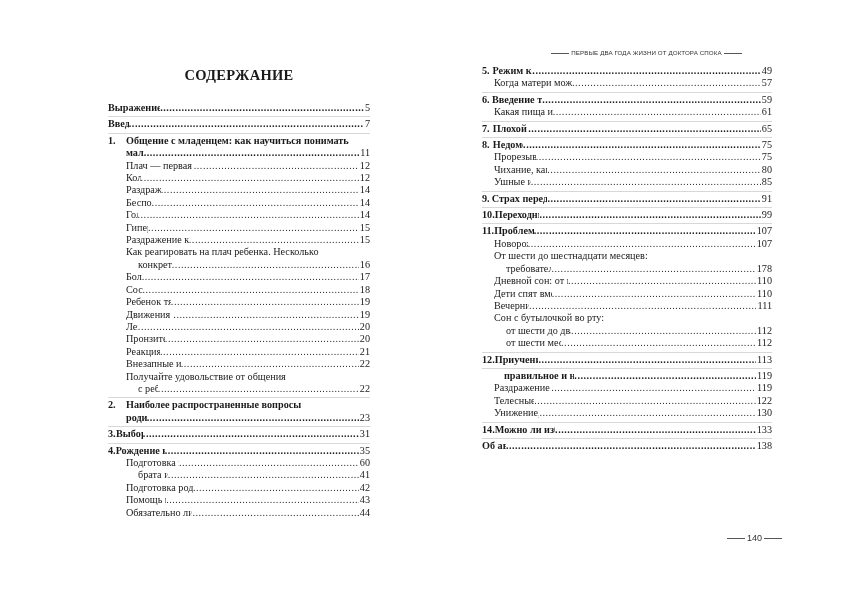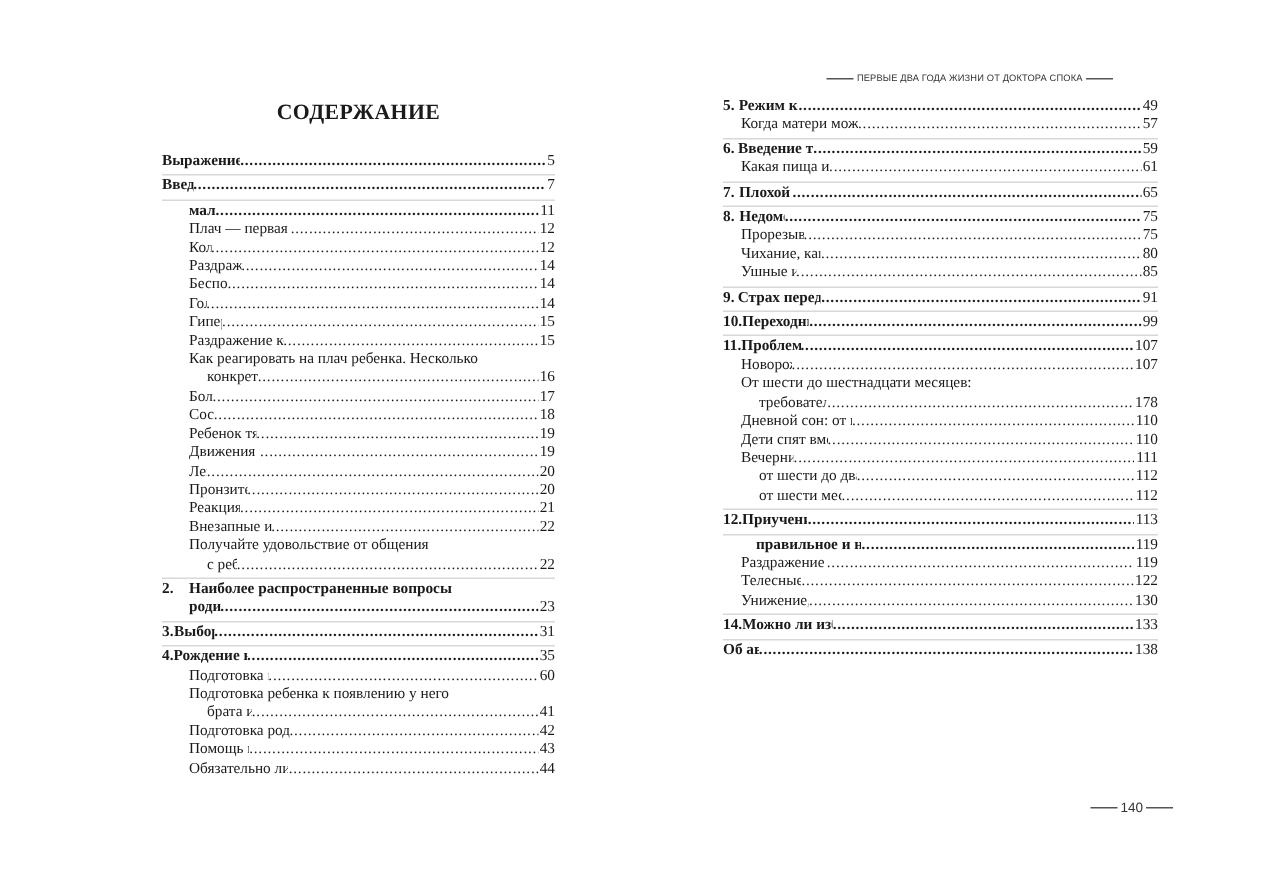--- a/index.html
+++ b/index.html
@@ -70,20 +70,21 @@
     </div>
     <div class="sec">
       <div class="row bold">
           <span class="text">Введение</span>
           <span class="leader"></span>
           <span class="pg">7</span>
         </div>
     </div>
 
     <div class="sec indent-top">
+      <div class="line1 bold"><span class="numcol">1.</span><span>Общение с младенцем: как научиться понимать</span></div>
       <div class="row bold">
           <span class="text">малыша</span>
           <span class="leader"></span>
           <span class="pg">11</span>
         </div>
       <div class="row">
           <span class="text">Плач — первая форма общения с родителями</span>
           <span class="leader"></span>
           <span class="pg">12</span>
         </div>
@@ -199,21 +200,20 @@
           <span class="text">Рождение нового человека</span>
           <span class="leader"></span>
           <span class="pg">35</span>
         </div>
       <div class="row">
           <span class="text">Подготовка к рождению ребенка</span>
           <span class="leader"></span>
           <span class="pg">60</span>
         </div>
       <div>
-        <div class="line1">Подготовка ребенка к появлению у него</div>
         <div class="row" style="padding-left:12px">
             <span class="text">брата или сестры</span>
             <span class="leader"></span>
             <span class="pg">41</span>
           </div>
       </div>
       <div class="row">
           <span class="text">Подготовка родителей к рождению первенца</span>
           <span class="leader"></span>
           <span class="pg">42</span>
@@ -340,20 +340,21 @@
           <span class="text">Дети спят вместе с родителями</span>
           <span class="leader"></span>
           <span class="pg">110</span>
         </div>
       <div class="row sub">
           <span class="text">Вечерний ритуал</span>
           <span class="leader"></span>
           <span class="pg">111</span>
         </div>
       <div>
+        <div class="line1 sub">Сон с бутылочкой во рту:</div>
         <div class="row sub2">
             <span class="text">от шести до двадцати четырех месяцев</span>
             <span class="leader"></span>
             <span class="pg">112</span>
           </div>
       </div>
       <div>
         <div class="row sub2">
             <span class="text">от шести месяцев до шести лет</span>
             <span class="leader"></span>

